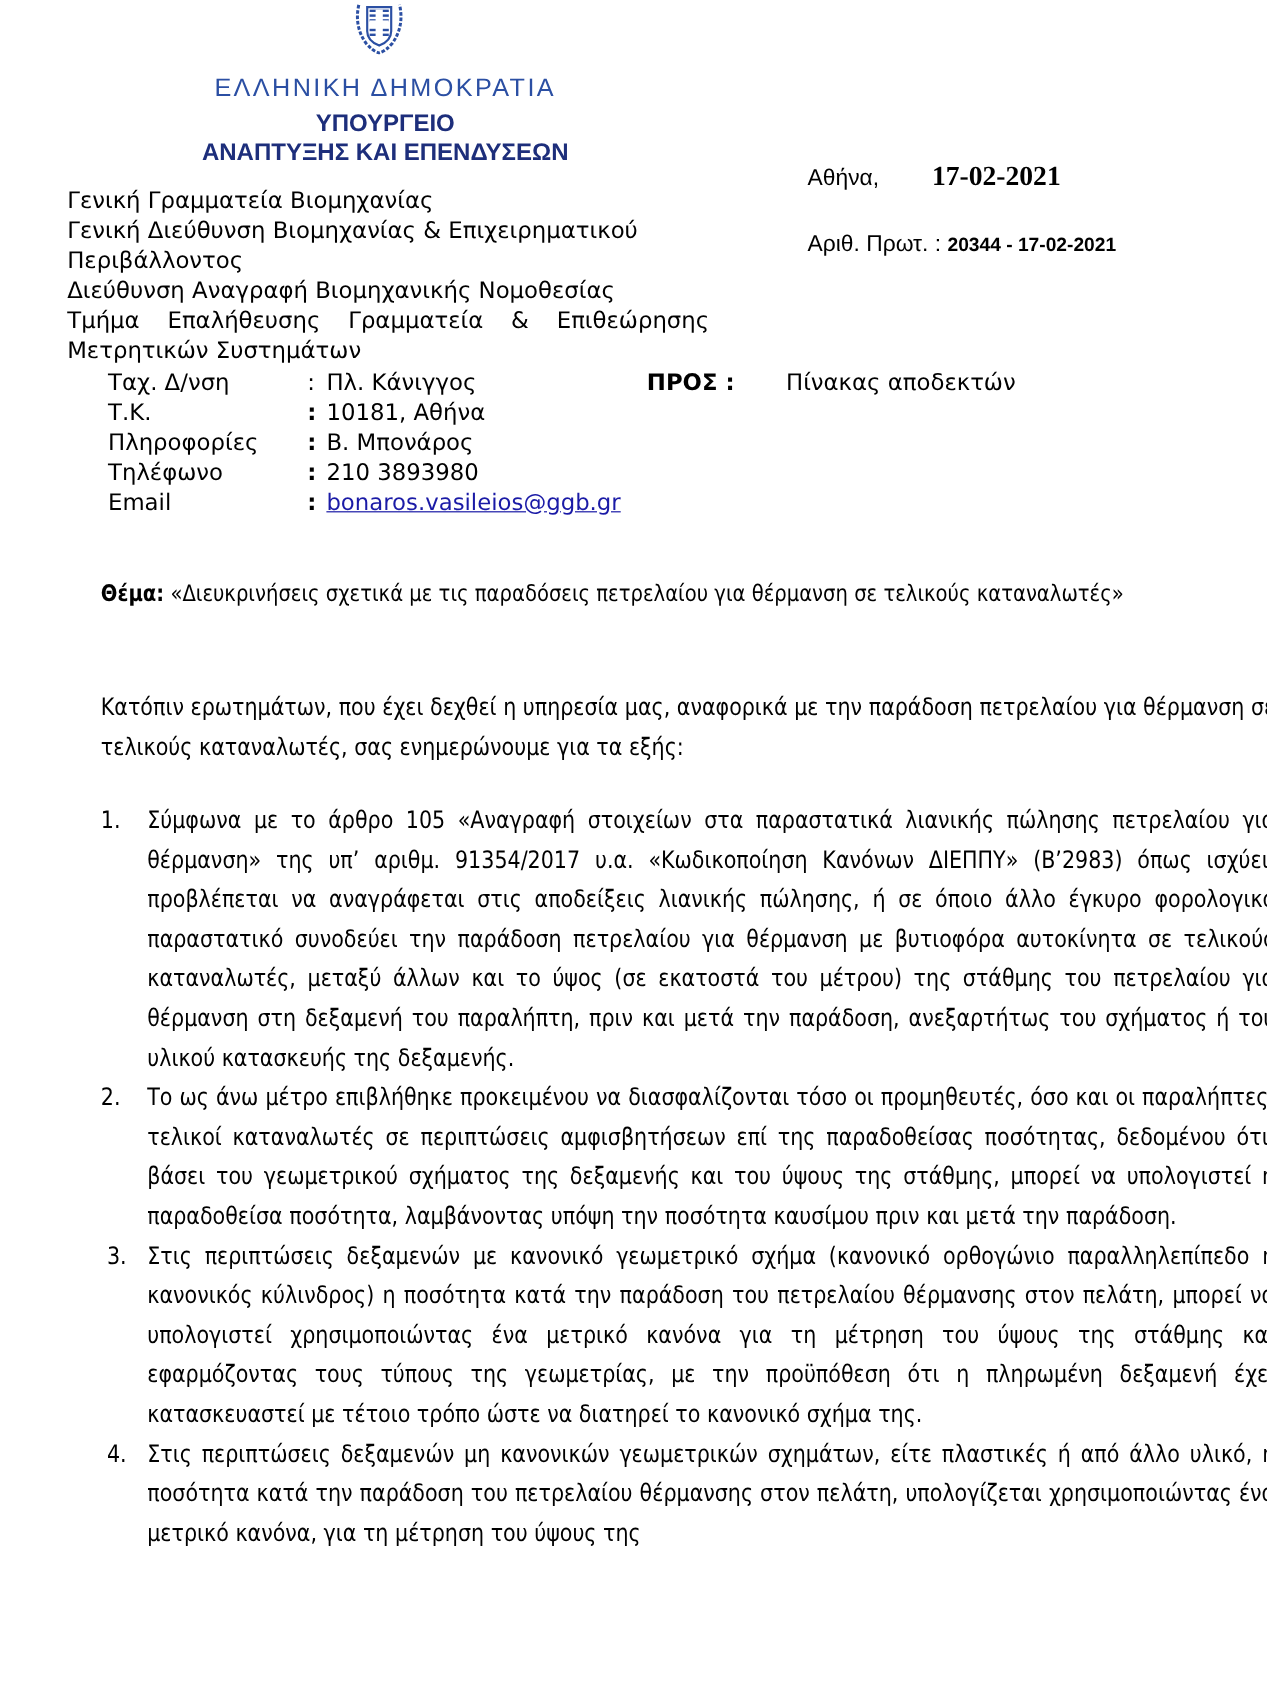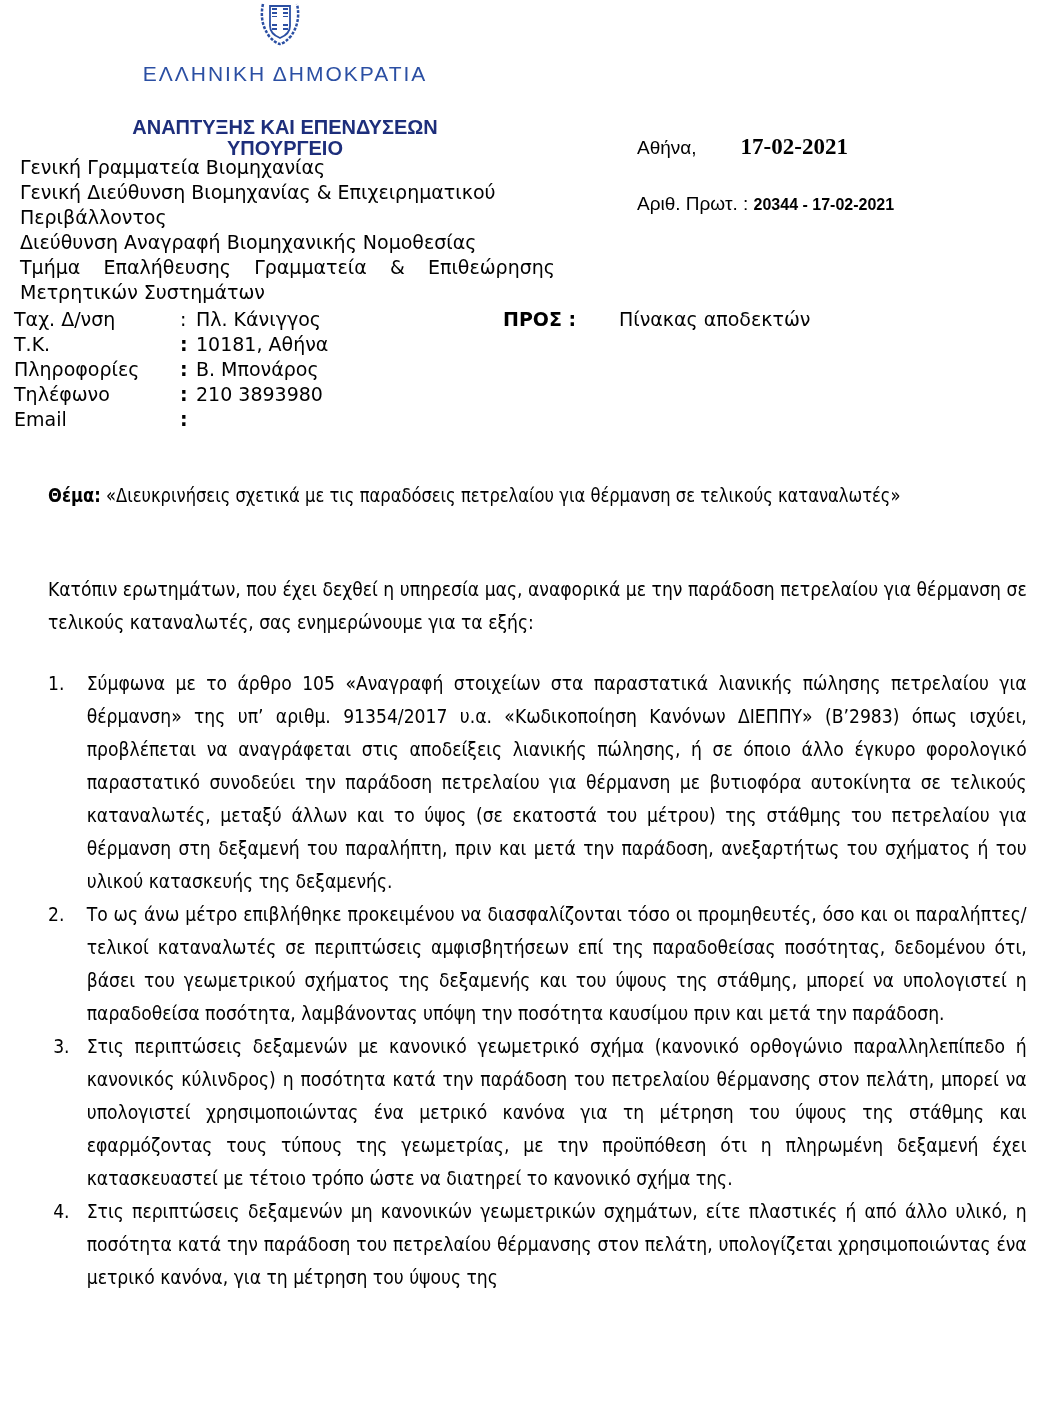--- a/index.html
+++ b/index.html
@@ -1,47 +1,47 @@
 <!DOCTYPE html>
 <html><head>
   <meta charset="utf-8">
   <style>
     html, body { margin: 0; padding: 0; background: #ffffff; }
     body {
       width: 1056px; height: 1414px; position: relative; overflow: hidden;
       font-family: "DejaVu Sans", sans-serif; color: #000;
     }
-    .abs { position: absolute; }
+    .abs { position: absolute; padding-left: 36px; }
 
     
     .emblem { left: 255px; top: 0px; width: 50px; height: 46px; }
     .republic {
       left: 0; width: 570px; top: 62px; text-align: center;
       font-family: "Liberation Sans", sans-serif; font-size: 21px; letter-spacing: 2px;
       color: #2b4fa3;
     }
     .ministry1, .ministry2 {
       left: 0; width: 570px; text-align: center;
       font-family: "Liberation Sans", sans-serif; font-weight: bold; font-size: 20px;
       color: #1d2e7b;
     }
-    .ministry1 { top: 92px; margin-top: 45px; }
+    .ministry1 { top: 92px; }
     .ministry2 { top: 116px; }
 
     .org { left: 20px; top: 155px; width: 540px; font-size: 19px; line-height: 25px; }
     .org div { white-space: nowrap; }
     .org .justify { display: flex; justify-content: space-between; width: 535px; }
 
     .date-row { left: 637px; top: 134px; font-size: 19px; font-family: "Liberation Sans", sans-serif; }
     .date-row .date-val { font-family: "Liberation Serif", serif; font-weight: bold; font-size: 23px; margin-left: 44px; }
     .prot-row { left: 637px; top: 193px; font-size: 19px; font-family: "Liberation Sans", sans-serif; }
     .prot-row .prot-val { font-weight: bold; font-size: 16px; }
 
     .contact { left: 14px; top: 307px; font-size: 19px; line-height: 25px; }
-    .contact .row { display: flex; white-space: nowrap; }
+    .contact .row { display: flex; white-space: nowrap; margin-left: 40px; }
     .contact .lbl { width: 166px; }
     .contact .colon { width: 16px; font-weight: bold; }
     .contact .colon.light { font-weight: normal; }
     .contact a { color: #1a1aa6; text-decoration: underline; }
 
     .pros { left: 503px; top: 308px; font-size: 19px; white-space: nowrap; }
     .pros .pros-lbl { font-weight: bold; display: inline-block; width: 116px; }
 
     
     .subject {
@@ -121,20 +121,21 @@
     <span>Β. Μπονάρος</span>
   </div>
   <div class="row">
     <span class="lbl">Τηλέφωνο</span>
     <span class="colon">:</span>
     <span>210 3893980</span>
   </div>
   <div class="row">
     <span class="lbl">Email</span>
     <span class="colon">:</span>
+    <a>bonaros.vasileios@ggb.gr</a>
   </div>
 </div>
 
 <div class="abs pros">
   <span class="pros-lbl">ΠΡΟΣ :</span><span>Πίνακας αποδεκτών</span>
 </div>
 
 <div class="abs subject">
   <div class="squeeze body-wrap" style="text-align:justify;">
     <span class="subj-lbl">Θέμα:</span>

